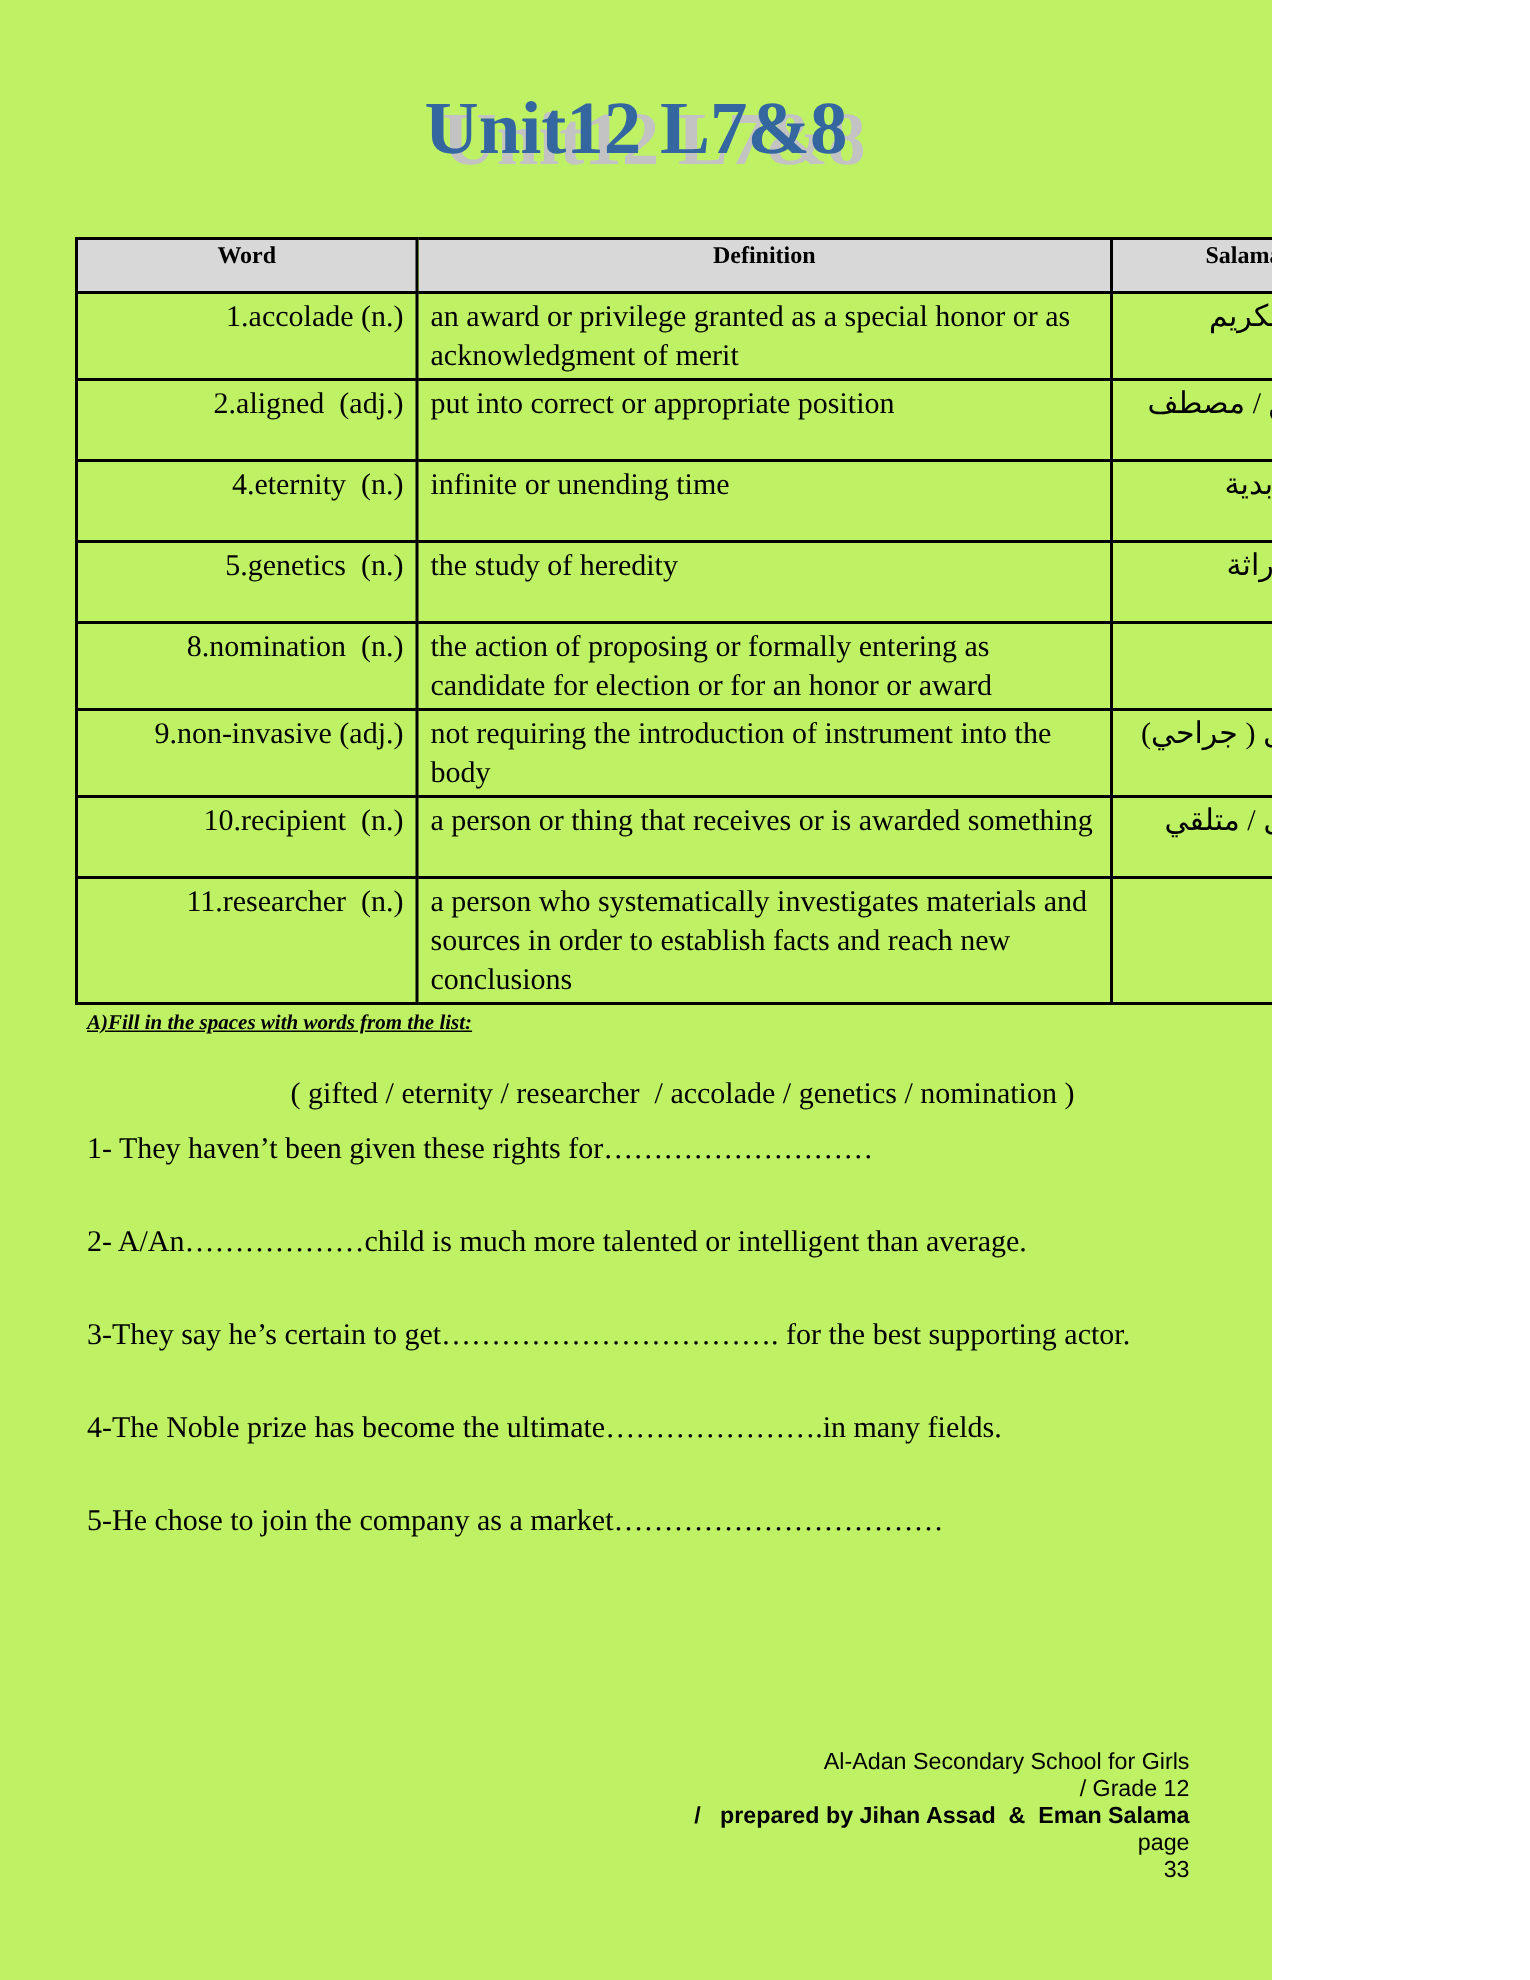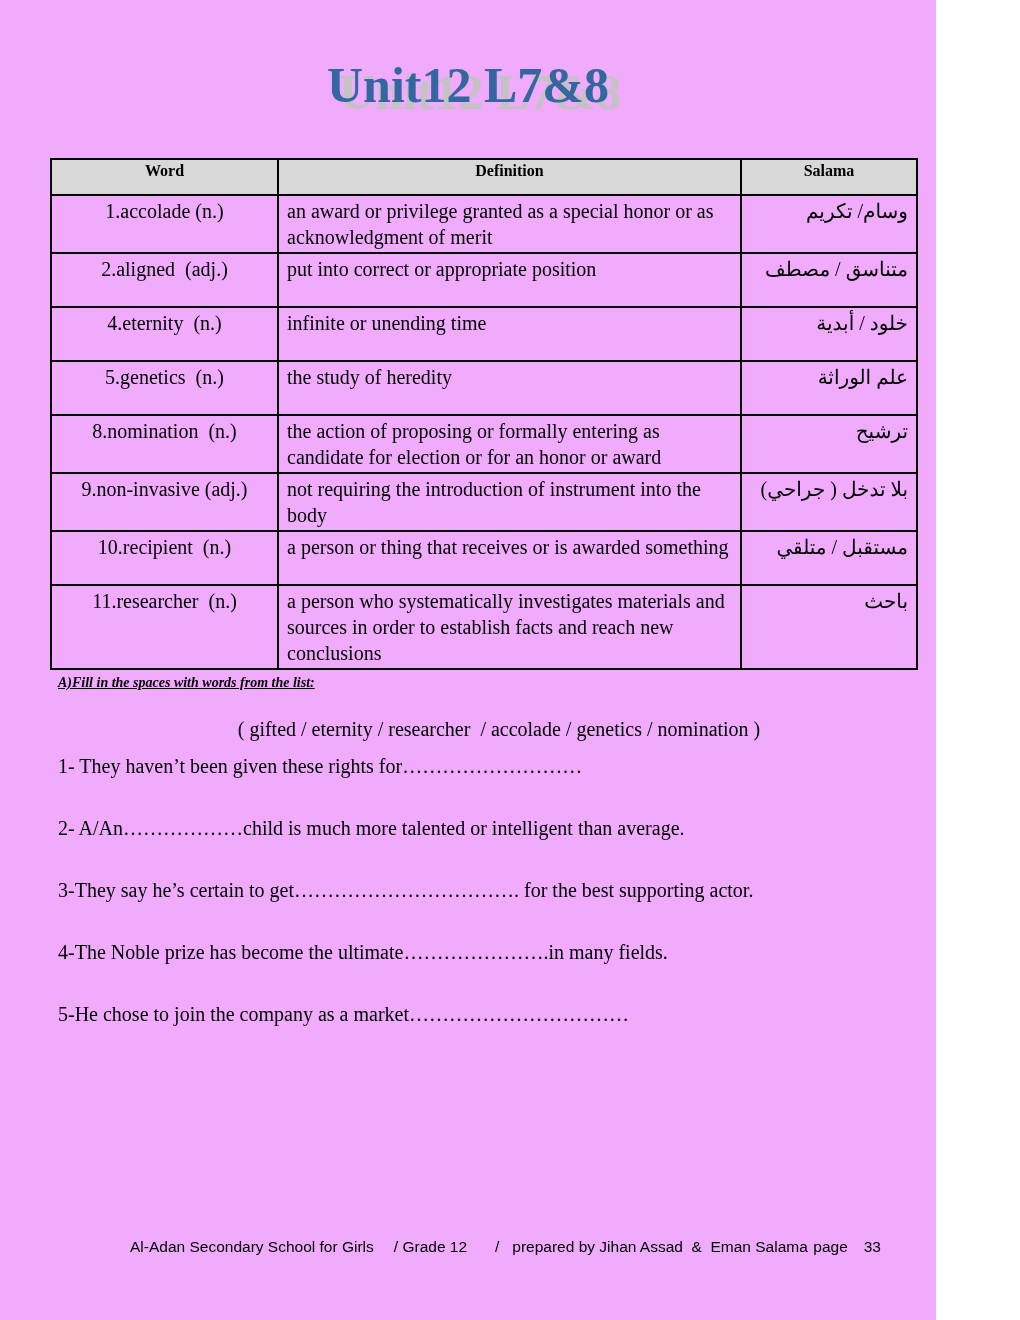--- a/index.html
+++ b/index.html
@@ -1,19 +1,19 @@
 <!DOCTYPE html>
 <html><head>
 <meta charset="utf-8">
 <style>
   html,body { margin:0; padding:0; background:#ffffff; }
   .page {
     position:relative;
-    width:936px; height:1320px;
-    background:#f0abfc;
+    width:848px; height:1320px;
+    background:#bef264;
     font-family:"Liberation Serif", serif;
     color:#000000;
     overflow:hidden;
   }
   
   .title {
     margin:56px 0 0 0;
     text-align:center;
     font-size:50px;
     line-height:58px;
@@ -44,21 +44,21 @@
     text-align:center;
     height:30px;
     padding:2px 0;
   }
   table.vocab td {
     font-size:20px;
     line-height:26px;
     padding:2px 8px;
     white-space:pre-wrap;
   }
-  td.word { text-align:center;margin-top:26px; }
+  td.word { text-align:right;margin-top:26px; }
   td.def  { text-align:left; }
   td.meaning { direction:rtl; }
   tbody tr { height:54px; }
   tbody tr:first-child { height:57px; }
   tbody tr:last-child  { height:83px; }
   
   .section-heading {
     margin:5px 0 0 58px;
     font-size:14px;
     font-weight:bold;
@@ -79,28 +79,29 @@
     font-size:20px;
     line-height:25px;
     white-space:pre-wrap;
   }
   .fill-item.first { margin-top:13px; }
   
   .footer {
     position:absolute;
     left:0; right:0; bottom:64px;
     display:flex;
-    align-items:center;
+    align-items:flex-end;
     padding:0 55px 0 130px;
     font-family:"Liberation Sans", sans-serif;
     font-size:15.5px;
     white-space:pre-wrap;
+    flex-direction:column;
   }
   .footer .grade    { margin-left:20px; }
-  .footer .prepared { margin-left:28px; }
+  .footer .prepared { margin-left:28px;font-weight:bold; }
   .footer .page-label { margin-left:auto; }
   .footer .page-number { margin-left:16px; }
 </style>
 </head>
 <body>
 
 <div class="page">
 
   <h1 class="title">Unit12 L7&amp;8</h1>
 

